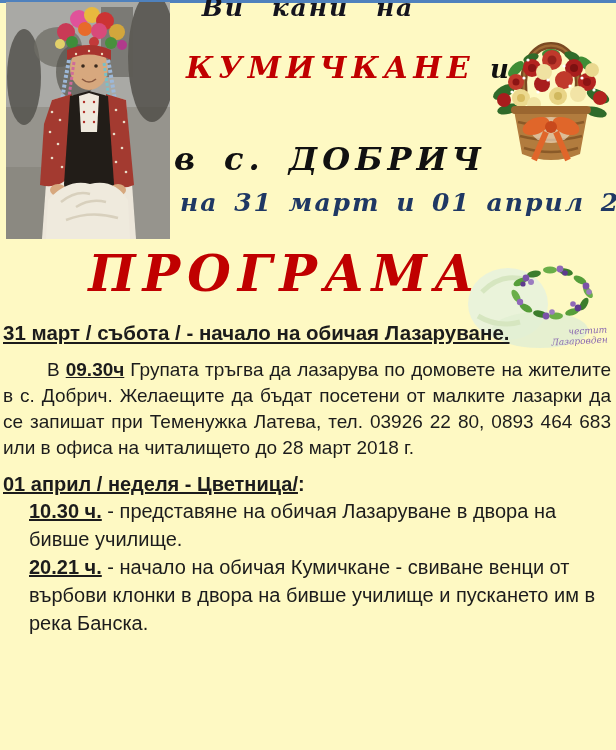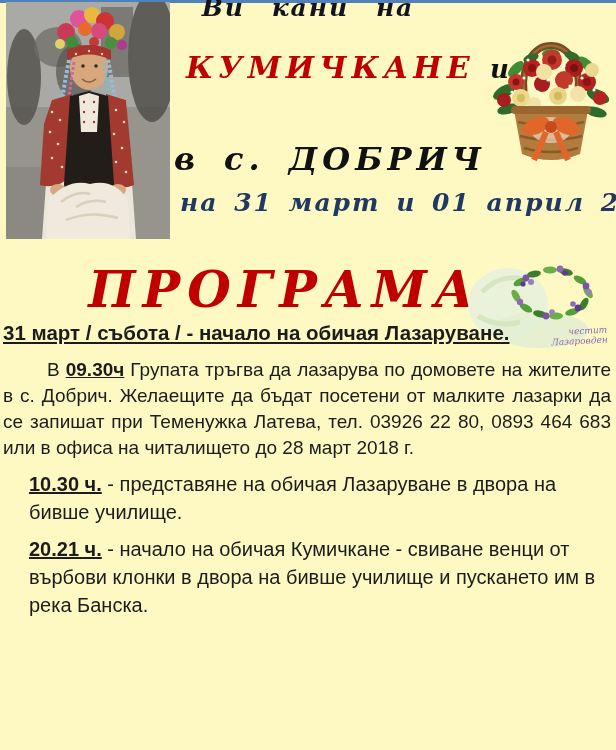--- a/index.html
+++ b/index.html
@@ -22,33 +22,33 @@
   
   .hdr { position:absolute; font-family:"DejaVu Serif", serif; font-style:italic; font-weight:bold; white-space:nowrap; }
   .invite { top:-7px; left:0; width:616px; text-align:center; font-size:25px; color:#14141e;
             word-spacing:16px; letter-spacing:2px; }
   .event1 { top:50px; left:186px; font-size:30px; color:#c00000; letter-spacing:5px; }
   .event1 .conj { color:#111; font-size:26px; letter-spacing:0; }
   .event2 { top:96px; left:268px; font-size:27px; color:#7030a0; letter-spacing:4px; }
   .loc    { top:140px; left:0; width:660px; text-align:center; font-size:32px; color:#111;
             letter-spacing:5px; word-spacing:8px; }
   .dates  { top:188px; left:180px; font-size:25px; color:#1f3864; letter-spacing:2px; word-spacing:5px; }
-  .programa { position:absolute; top:260px; left:0; width:570px; text-align:center;
+  .programa { position:absolute; top:244px; left:0; width:570px; text-align:center;
     font-family:"DejaVu Serif", serif; font-style:italic; font-weight:bold;
     font-size:50px; letter-spacing:7px; color:#c00000; }
 
   
   .bodytext { position:absolute; top:320px; left:3px; width:608px; }
   .h1 { font-size:20.5px; font-weight:bold; line-height:26px; }
   .u  { text-decoration:underline; }
   .bu { font-weight:bold; text-decoration:underline; }
   .para { font-size:19px; line-height:26px; text-align:justify; text-indent:44px; margin-top:11px; }
   .ital { font-style:italic; }
   .h2 { margin-top:10px; font-size:20px; font-weight:bold; line-height:26px; }
-  .sched { margin-left:26px; margin-top:9px; font-size:20px; line-height:28px; text-align:left; }
+  .sched { margin-left:26px; margin-top:0; font-size:20px; line-height:28px; text-align:left; }
 </style>
 </head>
 <body>
 
 <div class="page">
   <div class="top-line"></div>
 
   <div class="photo">
     <svg width="164" height="237" viewBox="0 0 164 237">
       <rect width="164" height="237" fill="#96948d"></rect>
@@ -236,18 +236,19 @@
       <div>Лазаровден</div>
     </div>
   </div>
 
   <div class="bodytext">
     <div class="h1"><span class="u">31 март / събота / - начало на обичая Лазаруване.</span></div>
 
     <p class="para"><span>В </span><span class="bu">09.30ч</span><span> Групата тръгва да лазарува по домовете на жителите в с. Добрич. Желаещите  да бъдат посетени от малките лазарки да се запишат при Теменужка Латева, тел. 03926 22 80, 0893 464 683 или в офиса на читалището до 28 март 2018 г.</span></p>
 
 
+    <div class="h2"><span class="u">01 април / неделя - Цветница/</span><span>:</span></div>
 
     <div class="sched"><span class="bu">10.30 ч.</span><span> - представяне на обичая Лазаруване в двора на бивше училище.</span></div>
 
     <div class="sched"><span class="bu">20.21 ч.</span><span> - начало на обичая Кумичкане - свиване венци от върбови клонки в двора на бивше училище и пускането им в река Банска.</span></div>
   </div>
 </div>
 
 </body></html>

